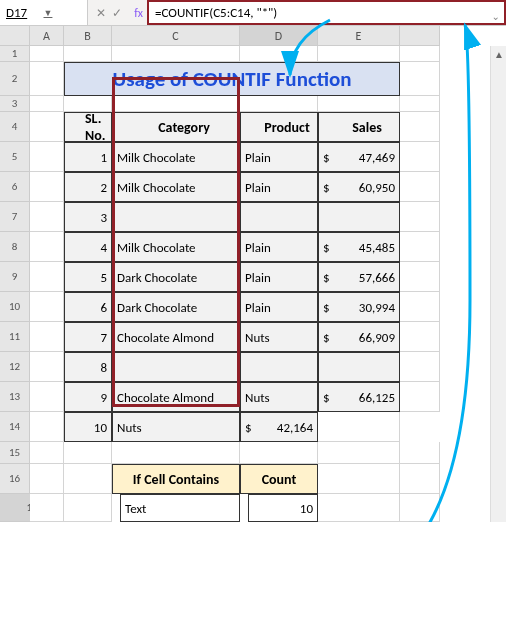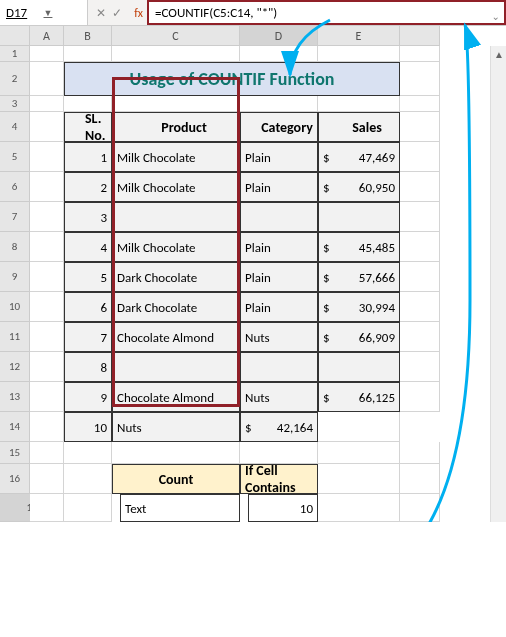--- a/index.html
+++ b/index.html
@@ -4,41 +4,41 @@
   <style>
     * { box-sizing: border-box; margin: 0; padding: 0; }
     body { font-family: Calibri, Arial, sans-serif; font-size: 13px; background: #fff; width: 506px; position: relative; }
     
     .top-bar { display: flex; align-items: center; height: 26px; border-bottom: 1px solid #ccc; background: #f3f2f1; }
     .name-box { display: flex; align-items: center; width: 88px; border-right: 1px solid #ccc; padding: 0 6px; height: 100%; background: #fff; }
     .name-box span { flex: 1; text-decoration: underline; }
     .name-box .dd { color: #666; font-size: 9px; }
     .fb-icons { display: flex; gap: 6px; padding: 0 8px; color: #888; }
     .fb-icons span { font-size: 12px; }
-    .fx-label { color: #c2410c; font-size: 12px; padding: 0 4px; }
+    .fx-label { color: #8b5cf6; font-size: 12px; padding: 0 4px; }
     .formula-input { flex: 1; padding: 0 6px; background: #fff; height: 100%; display: flex; align-items: center; border: 2px solid #902028; position: relative; }
     .expand-btn { position: absolute; right: 4px; bottom: 0; color: #888; font-size: 10px; }
     
     .grid { display: grid; grid-template-columns: 30px 34px 48px 128px 78px 82px 40px; }
     .col-header { background: #e6e6e6; border-right: 1px solid #ccc; border-bottom: 1px solid #ccc; text-align: center; font-size: 12px; color: #555; height: 20px; line-height: 20px; }
     .col-header.selected { background: #d4d4d4; }
     .row-header { background: #e6e6e6; border-right: 1px solid #ccc; border-bottom: 1px solid #ccc; text-align: center; font-size: 11px; color: #555; display: flex; align-items: center; justify-content: center; }
     .row-header.selected { background: #d4d4d4; padding-left: 32px; }
     .corner { background: #e6e6e6; border-right: 1px solid #ccc; border-bottom: 1px solid #ccc; }
     
     .cell { border-right: 1px solid #d4d4d4; border-bottom: 1px solid #d4d4d4; background: #fff; padding: 2px 4px; display: flex; align-items: center; }
     .r1 { height: 16px; }
     .r2 { height: 34px; }
     .rh { height: 30px; }
     .rd { height: 30px; }
     .r15 { height: 22px; }
     .r16 { height: 30px; }
     .r17 { height: 28px; }
     
-    .title-cell { background: #d9e1f2; border: 1px solid #333; font-size: 18px; font-weight: bold; color: #0f766e; justify-content: center; grid-column: span 4; }
+    .title-cell { background: #d9e1f2; border: 1px solid #333; font-size: 21px; font-weight: bold; color: #1d4ed8; justify-content: center; grid-column: span 4; }
     .th { background: #f2f2f2; border: 1px solid #333; font-weight: bold; justify-content: center; font-size: 14px; padding-left: 20px; }
     .td { background: #f2f2f2; border: 1px solid #333; font-size: 13px; }
     .td.num { justify-content: flex-end; }
     .td.sales { justify-content: space-between; }
     
     .yh { background: #fff2cc; border: 1px solid #333; font-weight: bold; justify-content: center; font-size: 14px; }
     .yd { background: #fff; border: 1px solid #333; font-size: 13px; margin-left: 8px; }
     .yd.num { justify-content: flex-end; }
     
     .red-box { position: absolute; border: 3px solid #902028; pointer-events: none; }
@@ -98,22 +98,22 @@
   <div class="cell r1"></div>
     <div class="cell r1"></div>
     <div class="cell r1"></div>
     <div class="cell r1"></div>
     <div class="cell r1"></div>
     <div class="cell r1"></div>
 
   <div class="row-header rh">4</div>
   <div class="cell rh"></div>
   <div class="cell th rh">SL. No.</div>
+  <div class="cell th rh">Category</div>
   <div class="cell th rh">Product</div>
-  <div class="cell th rh">Category</div>
   <div class="cell th rh">Sales</div>
   <div class="cell rh"></div>
 </div>
 
 <div class="grid">
     <div class="row-header rd">5</div>
   <div class="cell rd"></div>
   <div class="cell td num rd">1</div>
   <div class="cell td rd">Milk Chocolate</div>
   <div class="cell td rd">Plain</div>
@@ -212,22 +212,22 @@
   <div class="cell r15"></div>
     <div class="cell r15"></div>
     <div class="cell r15"></div>
     <div class="cell r15"></div>
     <div class="cell r15"></div>
     <div class="cell r15"></div>
 
   <div class="row-header r16">16</div>
   <div class="cell r16"></div>
     <div class="cell r16"></div>
+  <div class="cell yh r16">If Cell Contains</div>
   <div class="cell yh r16">Count</div>
-  <div class="cell yh r16">If Cell Contains</div>
   <div class="cell r16"></div>
     <div class="cell r16"></div>
 
   <div class="row-header selected r17">17</div>
   <div class="cell r17"></div>
     <div class="cell r17"></div>
   <div class="cell yd r17">Text</div>
   <div class="cell yd num r17">10</div>
   <div class="cell r17"></div>
     <div class="cell r17"></div>

